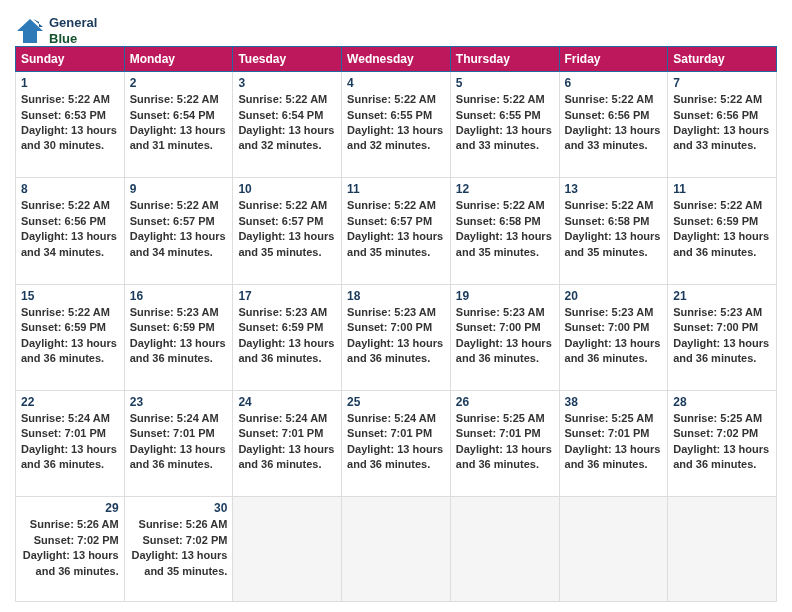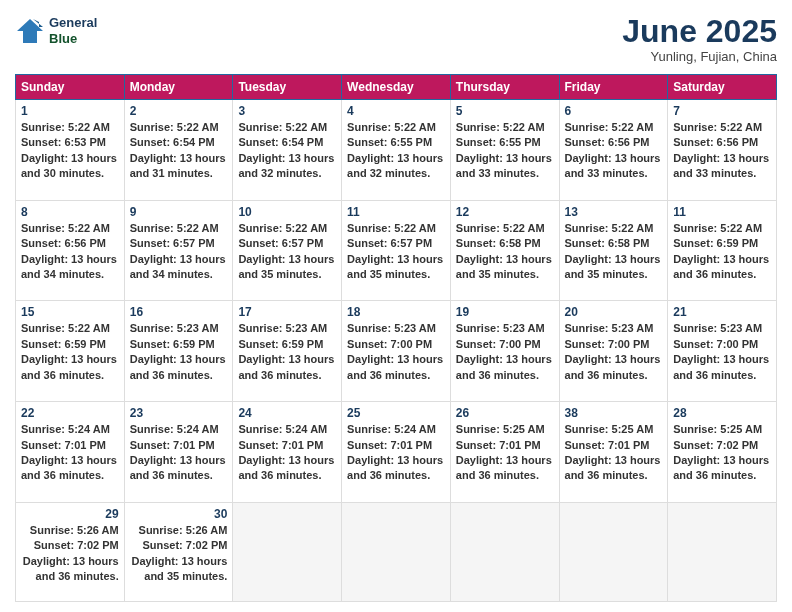--- a/index.html
+++ b/index.html
@@ -12,23 +12,23 @@
     }
     .page {
       width: 792px;
       height: 612px;
       padding: 15px 15px 10px 15px;
       display: flex;
       flex-direction: column;
     }
     .header {
       display: flex;
-      justify-content: space-between;
+      justify-content: flex-start;
       align-items: flex-start;
-      margin-bottom: 10px;
+      margin-bottom: 0;
     }
     .logo {
       display: flex;
       align-items: center;
       gap: 4px;
     }
     .logo-text {
       font-size: 13px;
       font-weight: bold;
       color: #1a3a5c;
@@ -108,24 +108,20 @@
     <div class="logo">
       <svg class="logo-icon" viewBox="0 0 30 28">
         <polygon points="15,2 28,14 22,14 22,26 8,26 8,14 2,14" fill="#2e7ab8"></polygon>
         <polygon points="18,2 28,10 24,10 24,5" fill="#1a5a8c"></polygon>
       </svg>
       <div class="logo-text">
         <div>General</div>
         <div class="logo-blue">Blue</div>
       </div>
     </div>
-    <div class="title-area">
-      <div class="month-title">June 2025</div>
-      <div class="location">Yunling, Fujian, China</div>
-    </div>
   </div>
 
   <table class="calendar">
     <thead>
       <tr id="weekday-header">
       <th>Sunday</th>
           <th>Monday</th>
           <th>Tuesday</th>
           <th>Wednesday</th>
           <th>Thursday</th>

